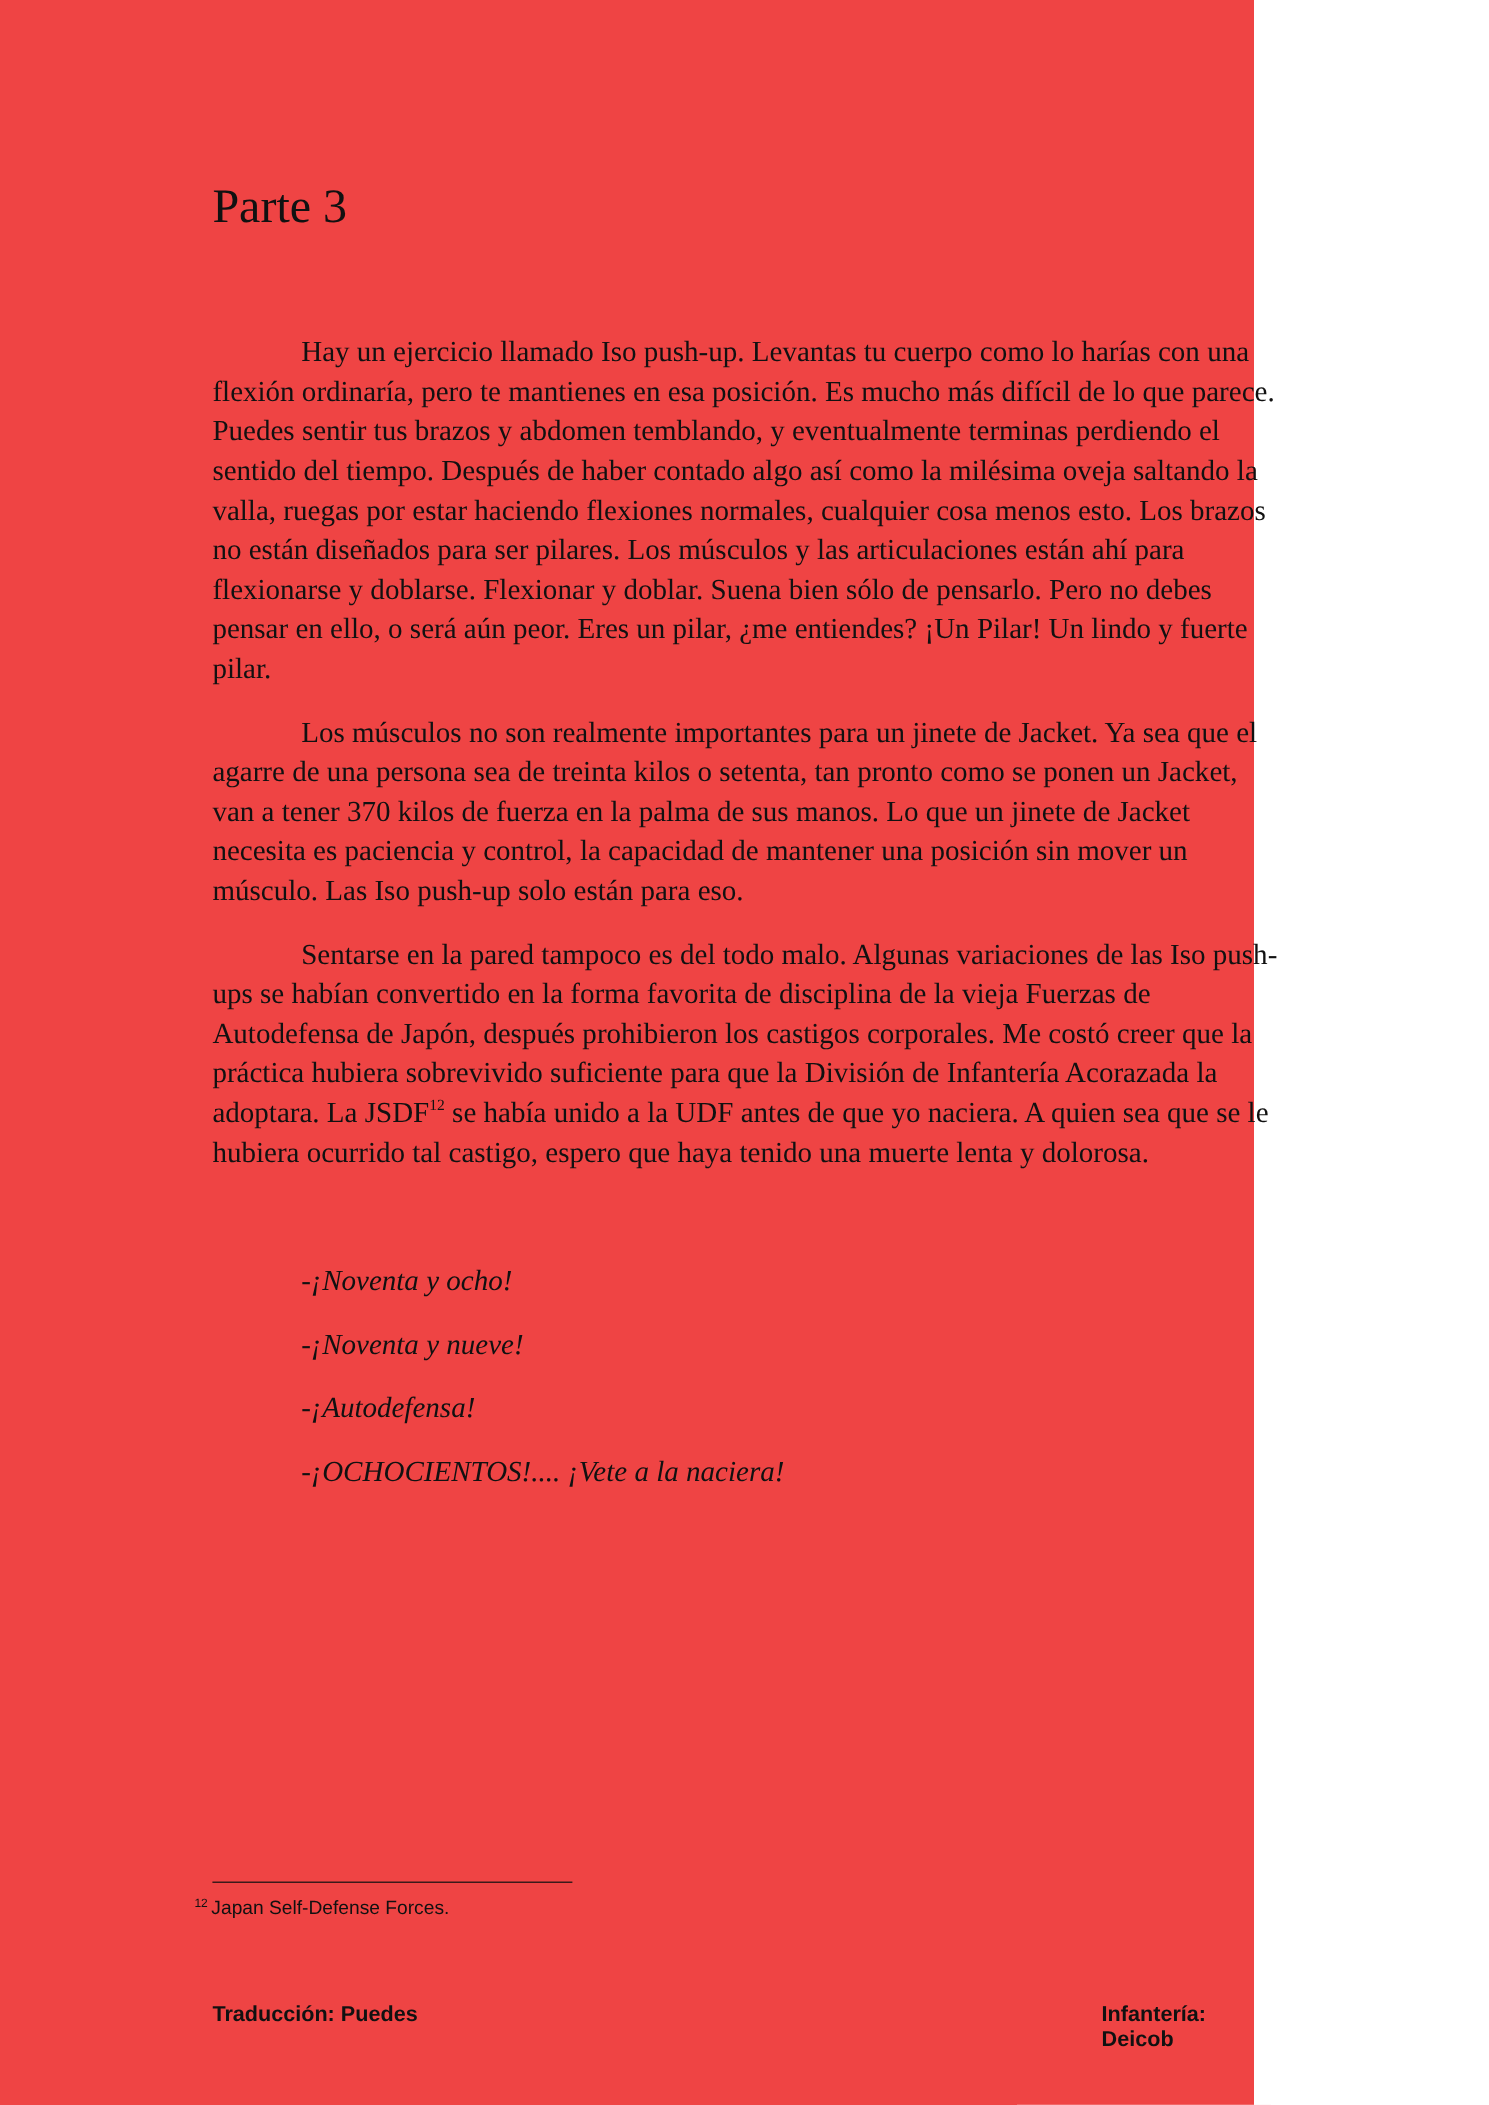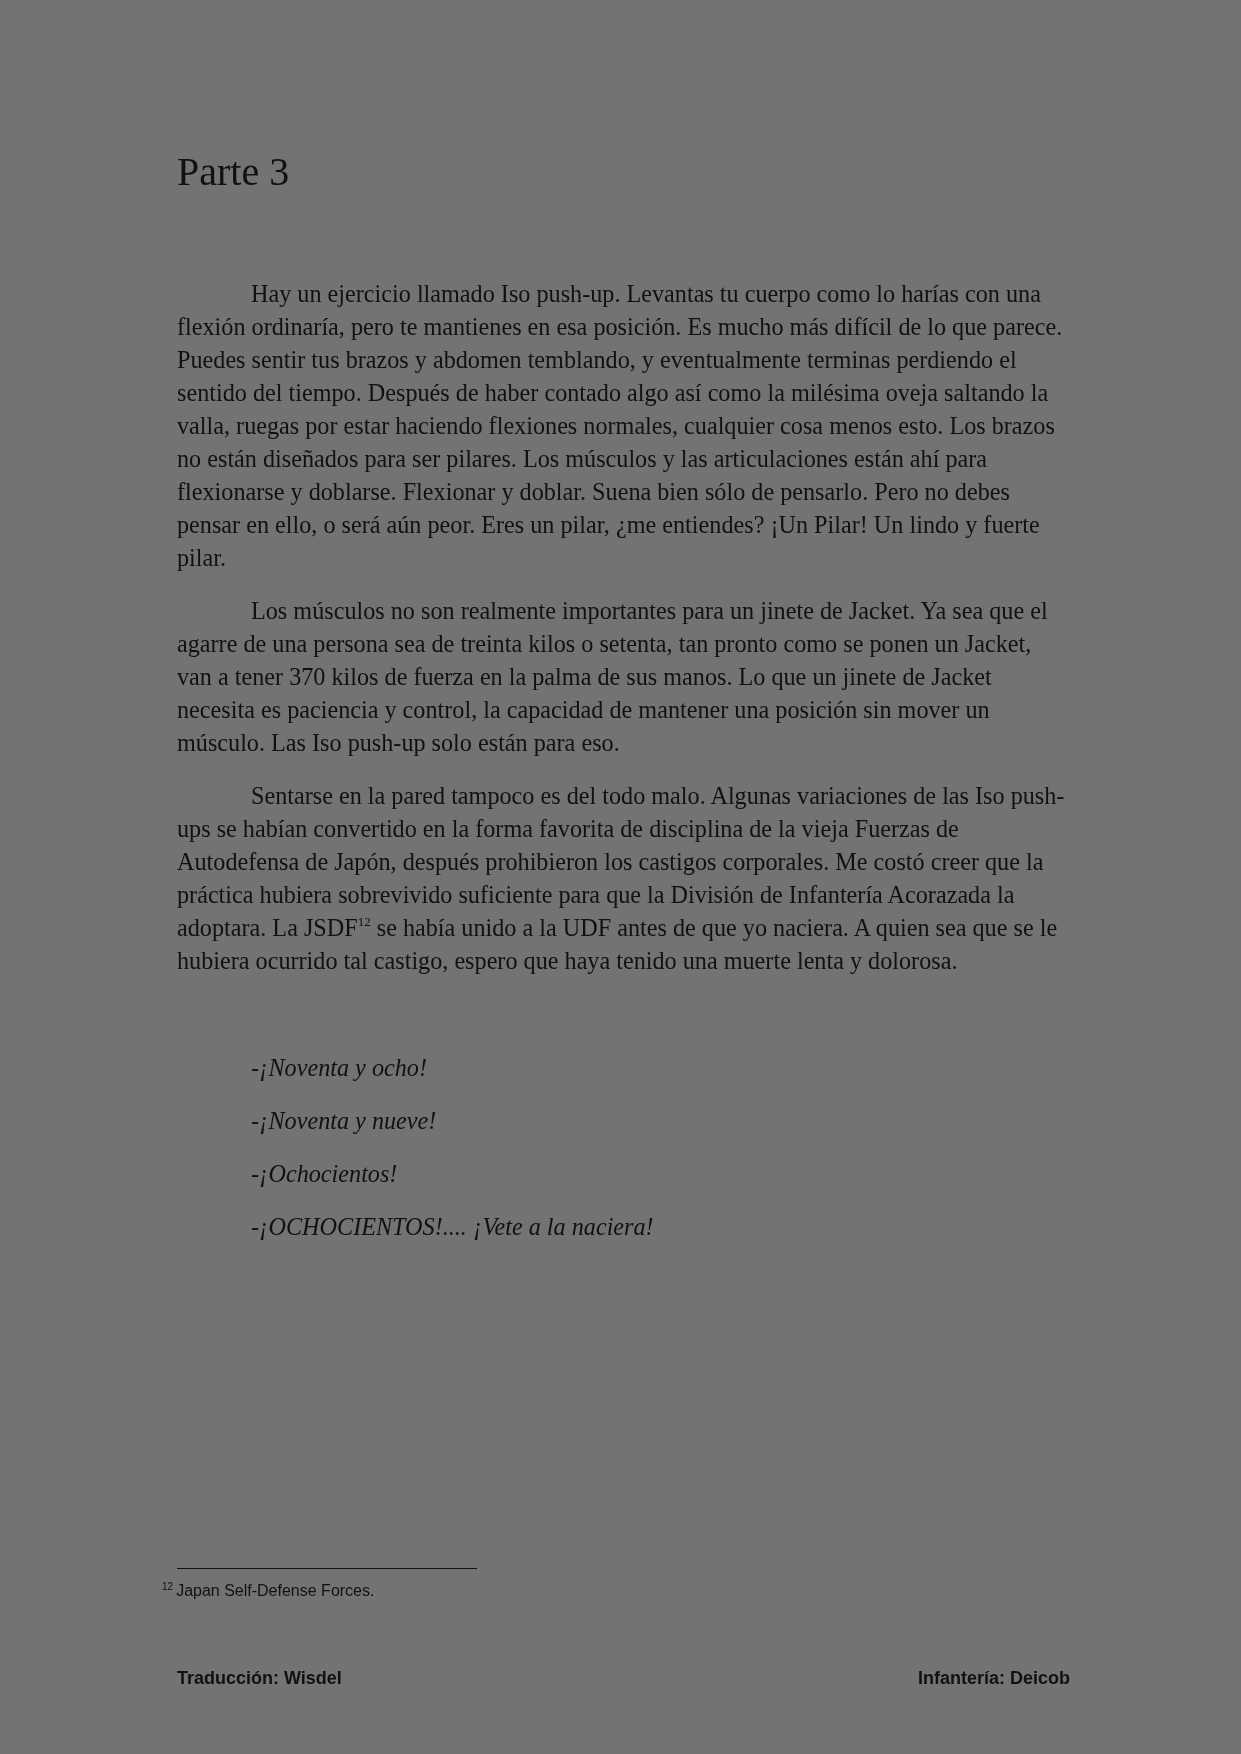--- a/index.html
+++ b/index.html
@@ -1,17 +1,17 @@
 <!DOCTYPE html>
 <html><head>
 <meta charset="utf-8">
 <style>
   html, body { margin: 0; padding: 0; background: #ffffff; }
   body { width: 1241px; height: 1754px; position: relative; overflow: hidden; color: #111; }
-  .page { position: absolute; left: 0; top: 0; width: 1241px; height: 1754px; background: #737373; }
+  .page { position: absolute; left: 0; top: 0; width: 1045px; height: 1754px; background: #ef4444; }
   .title {
     position: absolute; left: 177px; top: 148px;
     font-family: "Liberation Serif", "DejaVu Serif", serif;
     font-size: 40px; font-weight: normal; margin: 0; color: #111;
   }
   .body {
     position: absolute; left: 177px; top: 277px; width: 892px;
     font-family: "Liberation Serif", "DejaVu Serif", serif;
     font-size: 24.2px; line-height: 33px; color: #111;
   }
@@ -44,22 +44,22 @@
 <div class="page">
   <h1 class="title">Parte 3</h1>
 
   <div class="body">
     <p>Hay un ejercicio llamado Iso push-up. Levantas tu cuerpo como lo harías con una flexión ordinaría, pero te mantienes en esa posición. Es mucho más difícil de lo que parece. Puedes sentir tus brazos y abdomen temblando, y eventualmente terminas perdiendo el sentido del tiempo. Después de haber contado algo así como la milésima oveja saltando la valla, ruegas por estar haciendo flexiones normales, cualquier cosa menos esto. Los brazos no están diseñados para ser pilares. Los músculos y las articulaciones están ahí para flexionarse y doblarse. Flexionar y doblar. Suena bien sólo de pensarlo. Pero no debes pensar en ello, o será aún peor. Eres un pilar, ¿me entiendes? ¡Un Pilar! Un lindo y fuerte pilar.</p>
     <p>Los músculos no son realmente importantes para un jinete de Jacket. Ya sea que el agarre de una persona sea de treinta kilos o setenta, tan pronto como se ponen un Jacket, van a tener 370 kilos de fuerza en la palma de sus manos. Lo que un jinete de Jacket necesita es paciencia y control, la capacidad de mantener una posición sin mover un músculo. Las Iso push-up solo están para eso.</p>
     <p><span>Sentarse en la pared tampoco es del todo malo. Algunas variaciones de las Iso push-ups se habían convertido en la forma favorita de disciplina de la vieja Fuerzas de Autodefensa de Japón, después prohibieron los castigos corporales. Me costó creer que la práctica hubiera sobrevivido suficiente para que la División de Infantería Acorazada la adoptara. La JSDF</span><sup class="fnref">12</sup><span> se había unido a la UDF antes de que yo naciera. A quien sea que se le hubiera ocurrido tal castigo, espero que haya tenido una muerte lenta y dolorosa.</span></p>
 
     <p class="dialogue gap-before"><span class="it">-¡Noventa y ocho!</span><span></span></p>
     <p class="dialogue"><span class="it">-¡Noventa y nueve!</span><span></span></p>
-    <p class="dialogue"><span class="it">-¡Ochocientos!</span><span></span></p>
+    <p class="dialogue"><span class="it">-¡Autodefensa!</span><span></span></p>
     <p class="dialogue"><span class="it">-¡OCHOCIENTOS!.... ¡Vete a la naciera!</span><span></span></p>
   </div>
 
   <div class="fn-rule"></div>
   <div class="footnote"><sup>12</sup><span>Japan Self-Defense Forces.</span></div>
 
-  <div class="footer-left">Traducción: Wisdel</div>
+  <div class="footer-left">Traducción: Puedes</div>
   <div class="footer-right">Infantería: Deicob</div>
 </div>
 
 </body></html>

